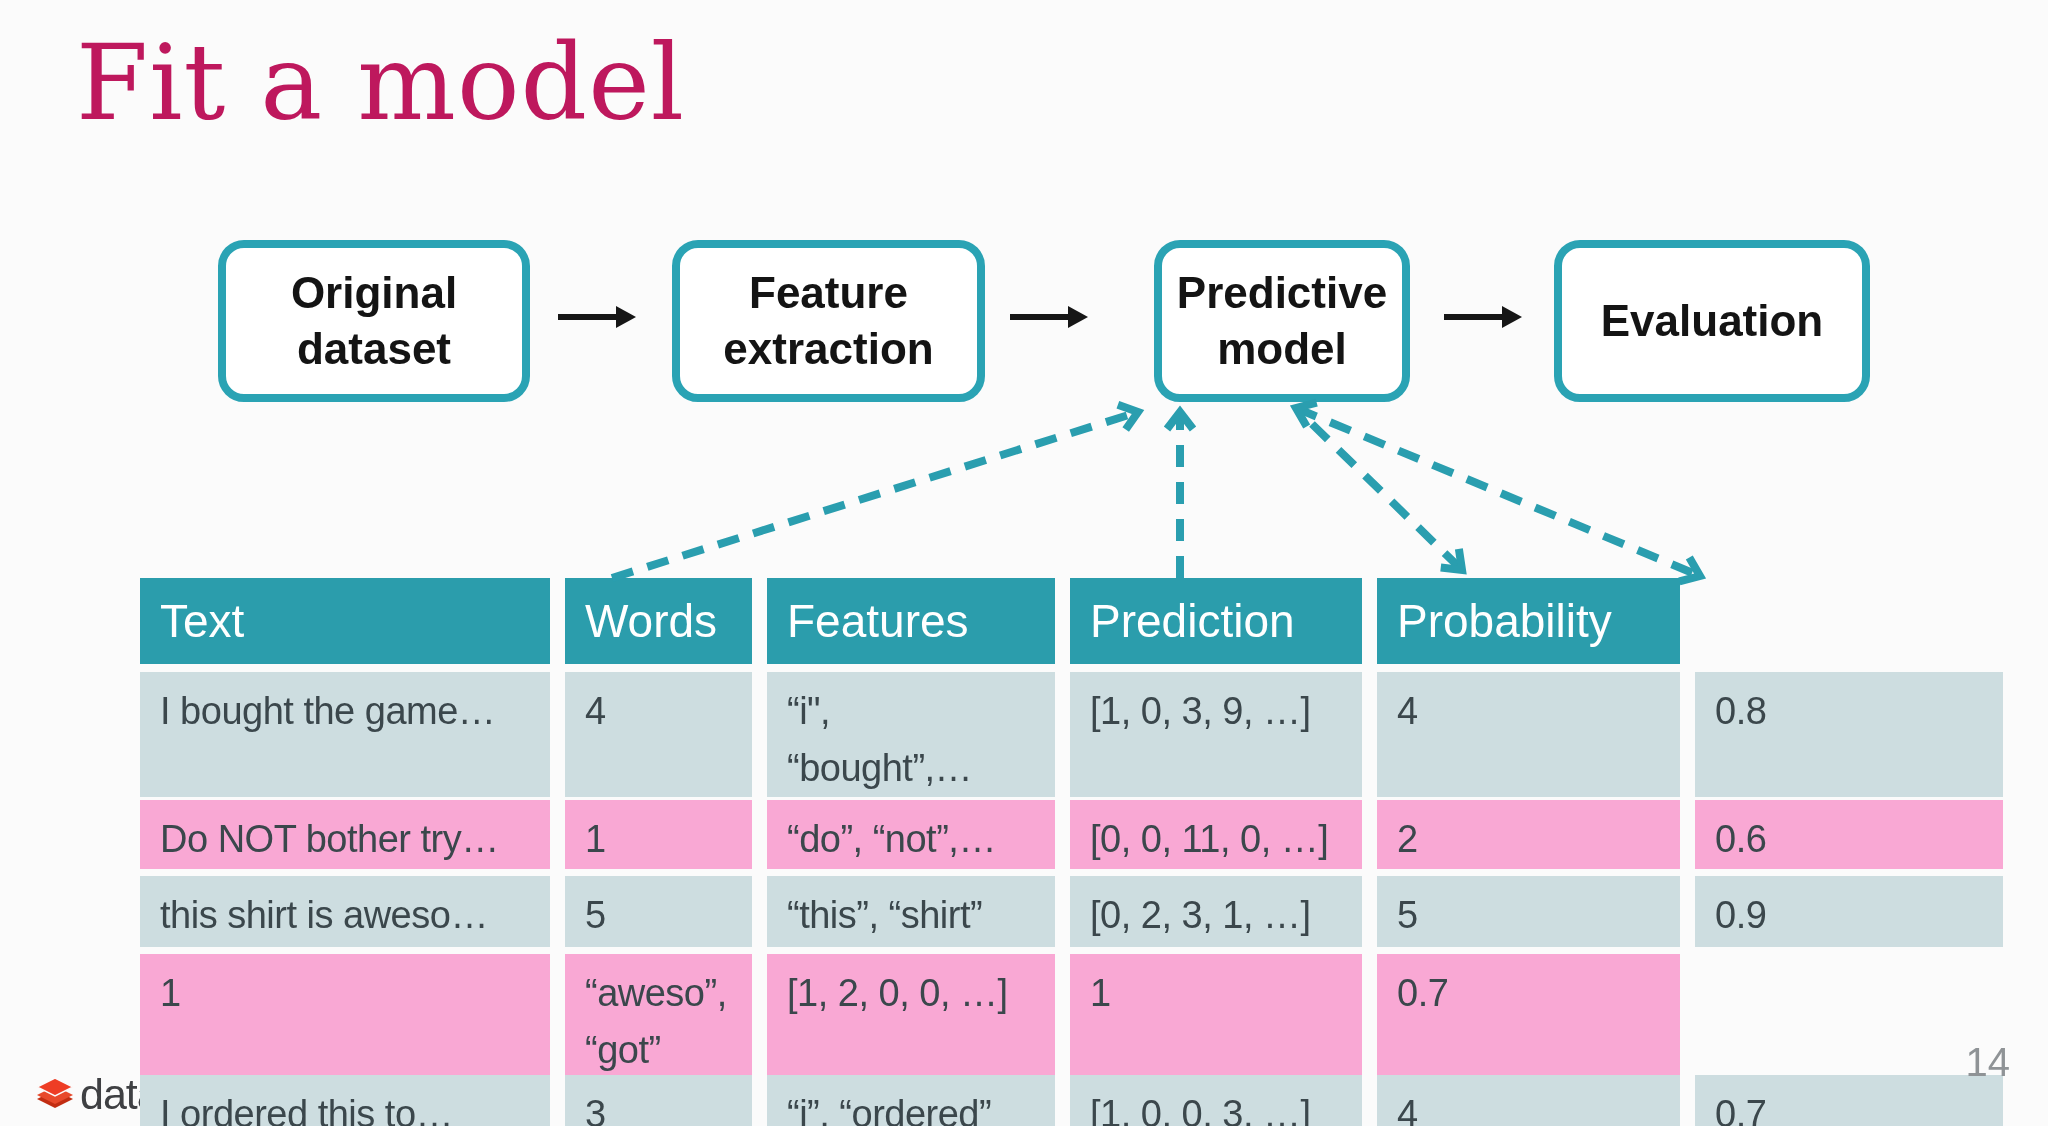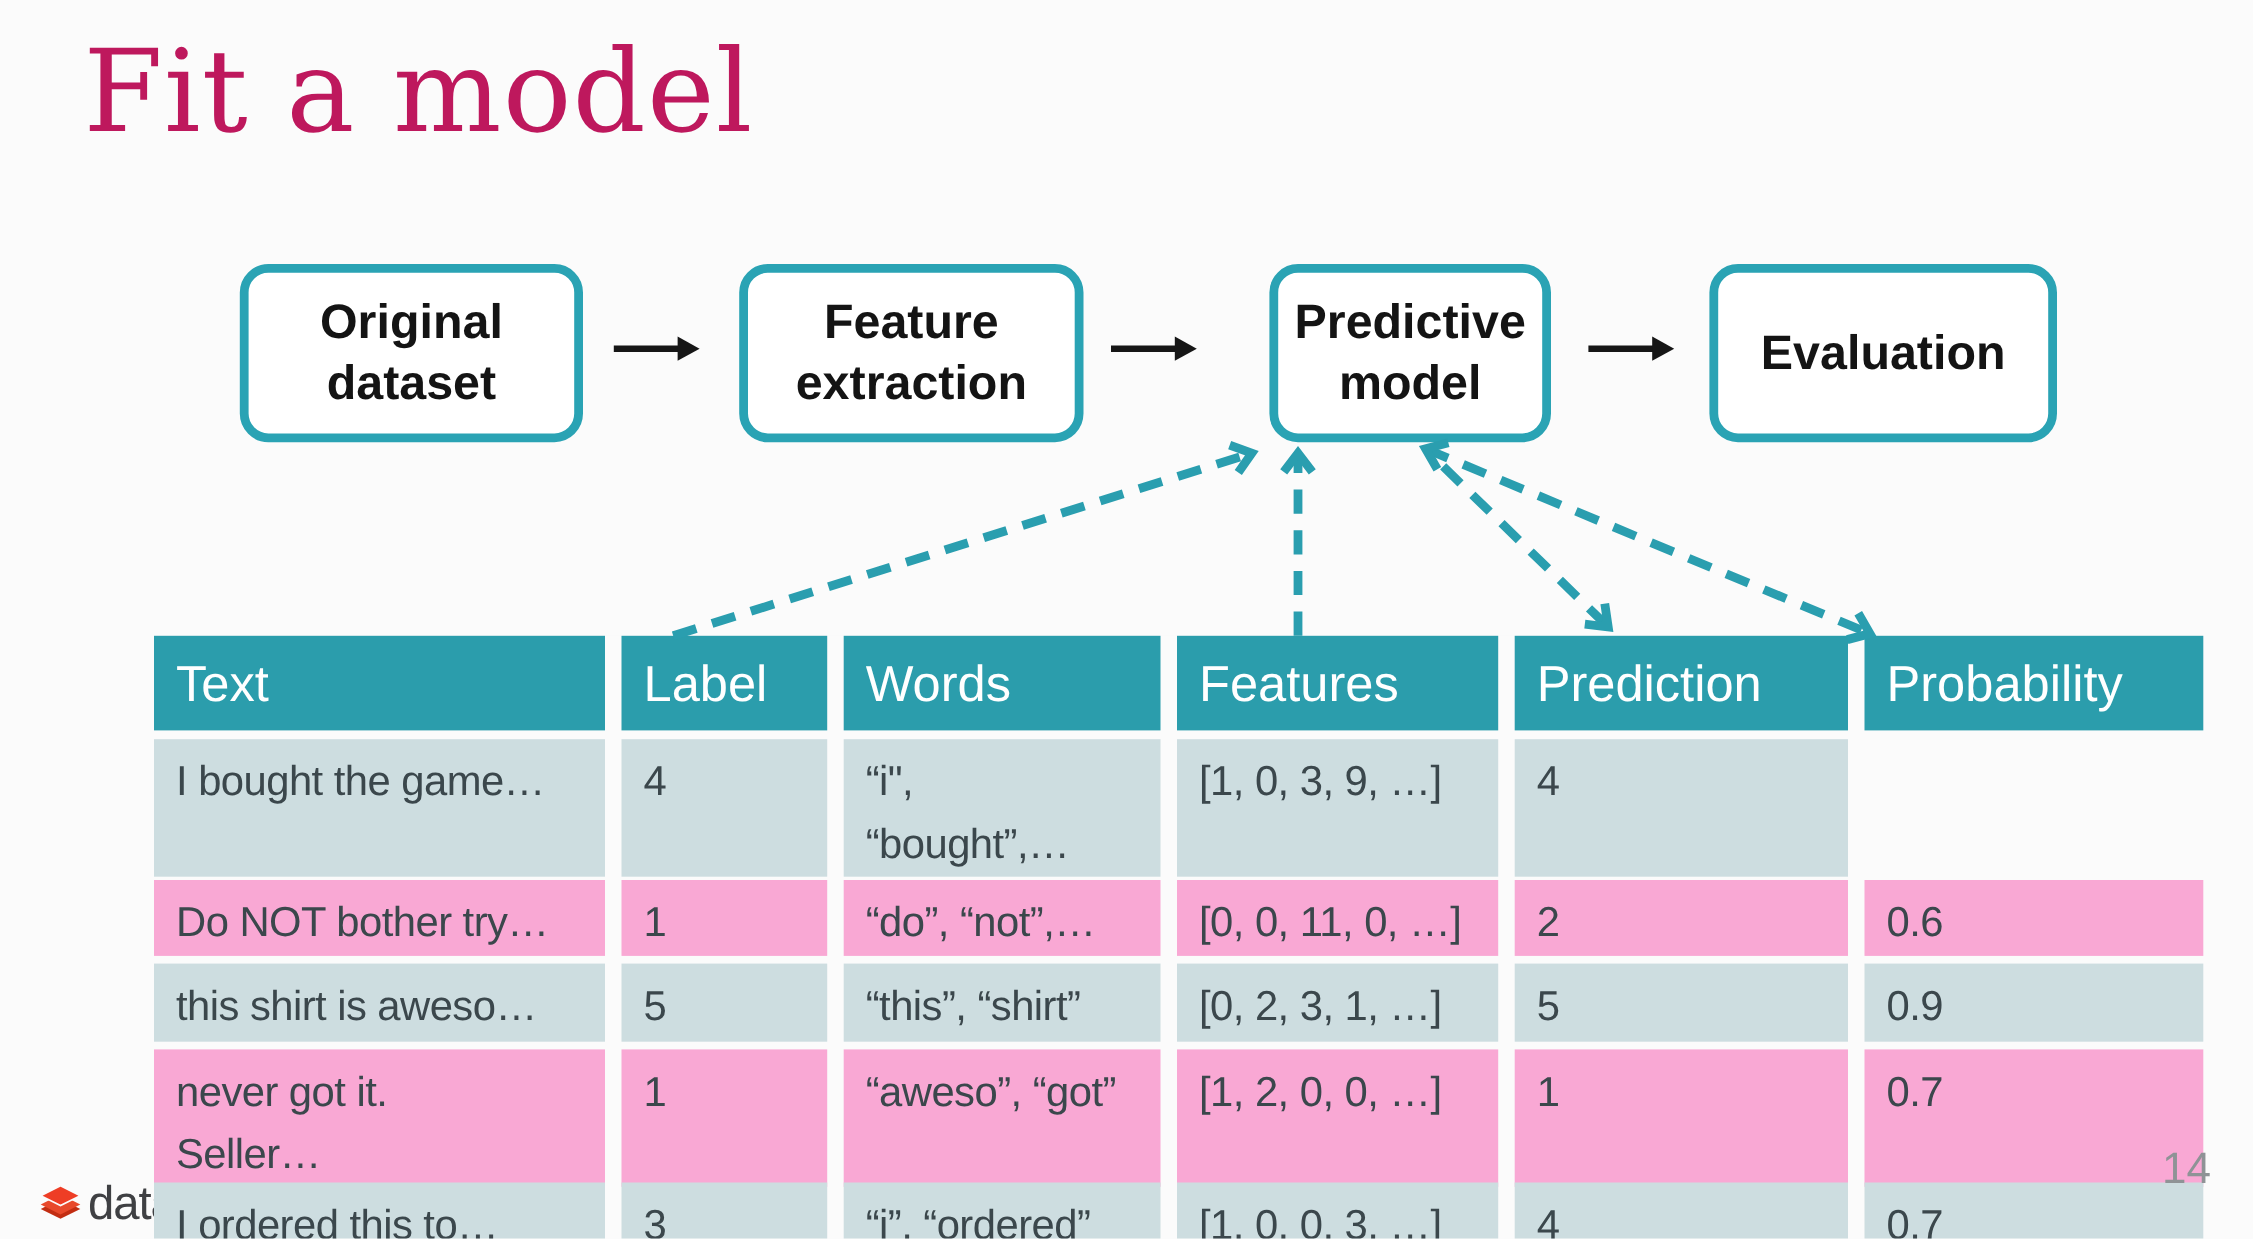--- a/index.html
+++ b/index.html
@@ -110,54 +110,52 @@
     <line x1="1312" y1="424" x2="1462" y2="570" stroke="#2a9eaf" stroke-width="8" stroke-dasharray="22 15" marker-end="url(#tealV)"></line>
   </g>
   <g>
     <line x1="1296" y1="408" x2="1700" y2="576" stroke="#2a9eaf" stroke-width="8" stroke-dasharray="22 15" marker-start="url(#tealV)" marker-end="url(#tealV)"></line>
   </g>
 </svg>
 
 <div class="data-table">
   <div class="t-row t-head">
     <div class="t-cell">Text</div>
-    <div class="t-cell">Label</div>
     <div class="t-cell">Words</div>
     <div class="t-cell">Features</div>
     <div class="t-cell">Prediction</div>
     <div class="t-cell">Probability</div>
   </div>
   <div class="t-body">
     <div class="t-row row-odd r1">
       <div class="t-cell">I bought the game…</div>
       <div class="t-cell">4</div>
       <div class="t-cell">“i",
 “bought”,…</div>
       <div class="t-cell">[1, 0, 3, 9, …]</div>
       <div class="t-cell">4</div>
+      <div class="t-cell">0.8</div>
     </div>
     <div class="t-row row-even r2">
       <div class="t-cell">Do NOT bother try…</div>
       <div class="t-cell">1</div>
       <div class="t-cell">“do”, “not”,…</div>
       <div class="t-cell">[0, 0, 11, 0, …]</div>
       <div class="t-cell">2</div>
       <div class="t-cell">0.6</div>
     </div>
     <div class="t-row row-odd r3">
       <div class="t-cell">this shirt is aweso…</div>
       <div class="t-cell">5</div>
       <div class="t-cell">“this”, “shirt”</div>
       <div class="t-cell">[0, 2, 3, 1, …]</div>
       <div class="t-cell">5</div>
       <div class="t-cell">0.9</div>
     </div>
     <div class="t-row row-even r4">
-      <div class="t-cell">never got it.
-Seller…</div>
       <div class="t-cell">1</div>
       <div class="t-cell">“aweso”, “got”</div>
       <div class="t-cell">[1, 2, 0, 0, …]</div>
       <div class="t-cell">1</div>
       <div class="t-cell">0.7</div>
     </div>
     <div class="t-row row-odd r5">
       <div class="t-cell">I ordered this to…</div>
       <div class="t-cell">3</div>
       <div class="t-cell">“i”, “ordered”</div>

